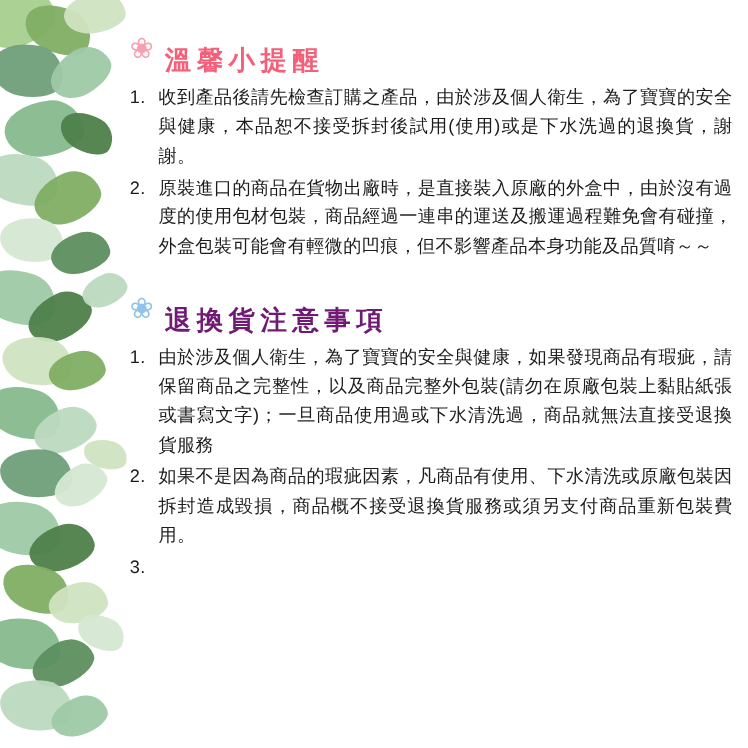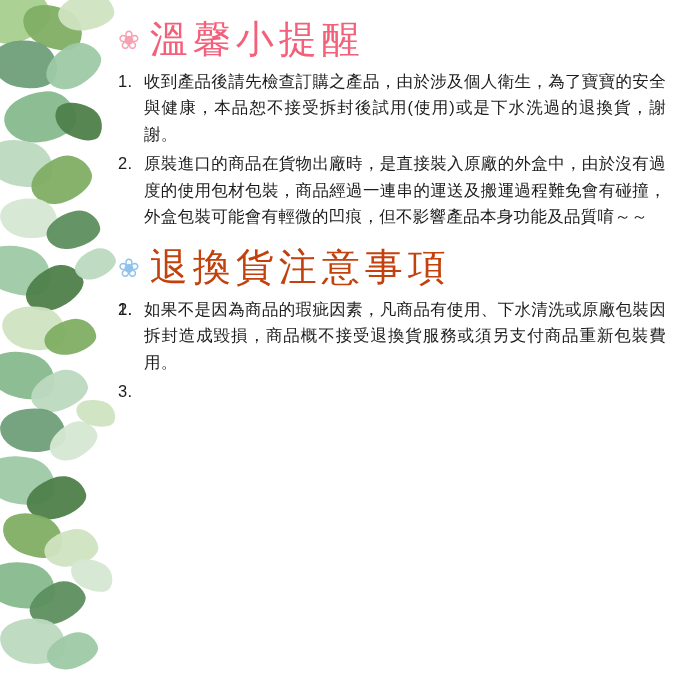--- a/index.html
+++ b/index.html
@@ -51,29 +51,30 @@
     align-items: center;
     gap: 10px;
     margin: 0 0 6px 0;
   }
   .heading .star {
     font-size: 26px;
     line-height: 1;
     flex: 0 0 auto;
   }
   .heading .htext {
-    font-size: 38px;
-    font-weight: 400;
+    font-size: 24px;
+    font-weight: 700;
     letter-spacing: 5px;
     line-height: 1.15;
     white-space: nowrap;
+    margin-top: 24px;
   }
   .h-pink .htext { color: #f4607a; }
   .h-pink .star { color: #f7a0b2; }
-  .h-blue .htext { color: #c2410c; }
+  .h-blue .htext { color: #701a75; }
   .h-blue .star { color: #8fc2ec; }
 
   ol.list {
     list-style: none;
     margin: 4px 0 0 0;
     padding: 0;
     color: #1c1c1c;
   }
   ol.list > li {
     position: relative;
@@ -154,20 +155,21 @@
     </section>
 
     <section class="section-two">
       <div class="heading h-blue">
         <span class="star">❀</span>
         <span class="htext">退換貨注意事項</span>
       </div>
       <ol class="list">
         <li>
           <span class="num">1.</span>
+          <span>由於涉及個人衛生，為了寶寶的安全與健康，如果發現商品有瑕疵，請保留商品之完整性，以及商品完整外包裝(請勿在原廠包裝上黏貼紙張或書寫文字)；一旦商品使用過或下水清洗過，商品就無法直接受退換貨服務</span>
         </li>
         <li>
           <span class="num">2.</span>
           <span>如果不是因為商品的瑕疵因素，凡商品有使用、下水清洗或原廠包裝因拆封造成毀損，商品概不接受退換貨服務或須另支付商品重新包裝費用。</span>
         </li>
         <li>
           <span class="num">3.</span>
         </li>
       </ol>
     </section>

